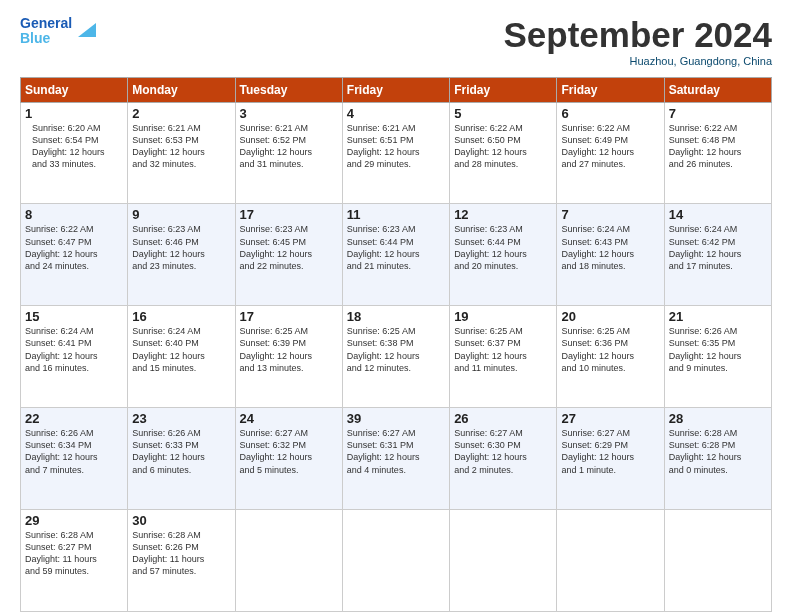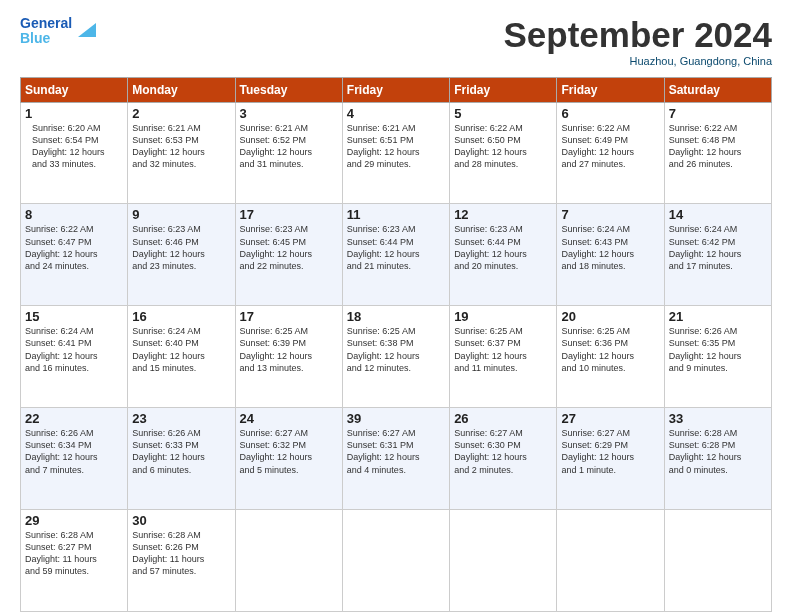--- a/index.html
+++ b/index.html
@@ -314,21 +314,21 @@
 and 2 minutes.</div>
           </td>
           <td>
             <span class="day-num">27</span>
             <div class="day-info" style="white-space: pre-line;">Sunrise: 6:27 AM
 Sunset: 6:29 PM
 Daylight: 12 hours
 and 1 minute.</div>
           </td>
           <td>
-            <span class="day-num">33</span>
+            <span class="day-num">28</span>
             <div class="day-info" style="white-space: pre-line;">Sunrise: 6:28 AM
 Sunset: 6:28 PM
 Daylight: 12 hours
 and 0 minutes.</div>
           </td>
         </tr>
         <tr class="week-row">
           <td>
             <span class="day-num">29</span>
             <div class="day-info" style="white-space: pre-line;">Sunrise: 6:28 AM

